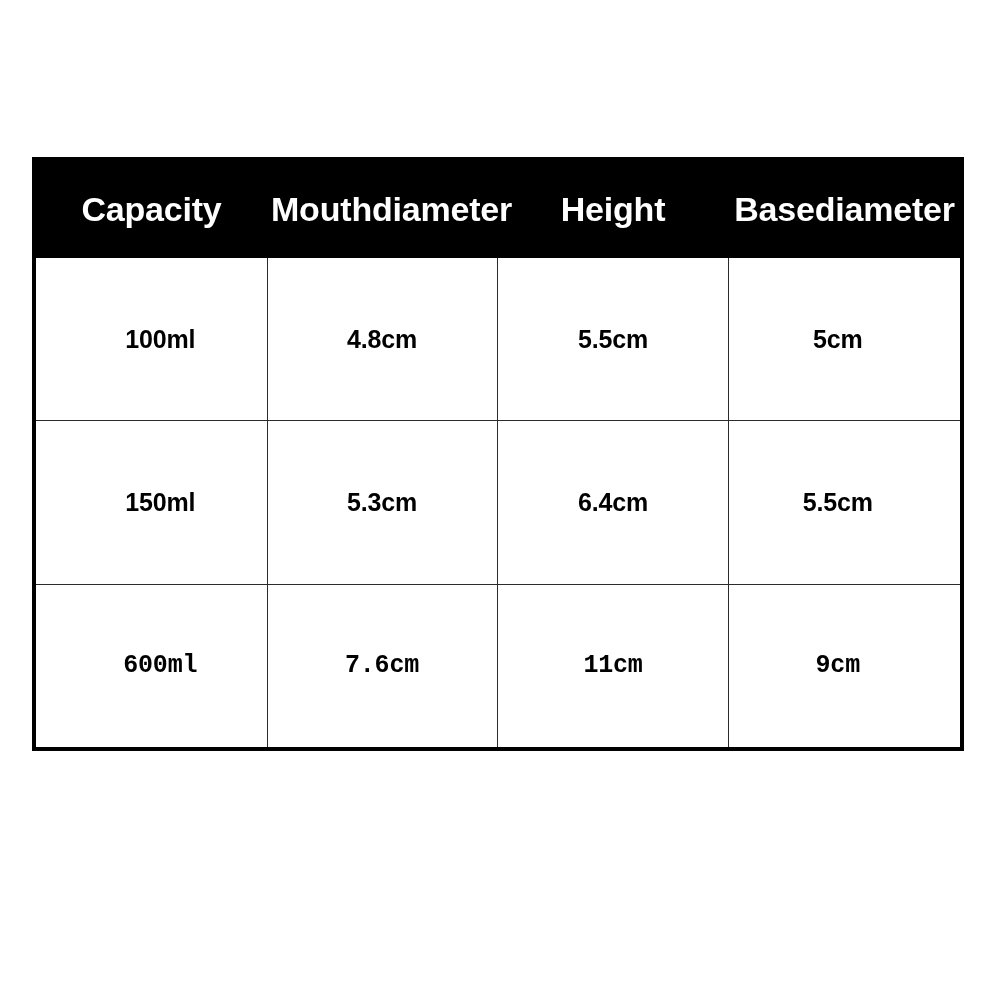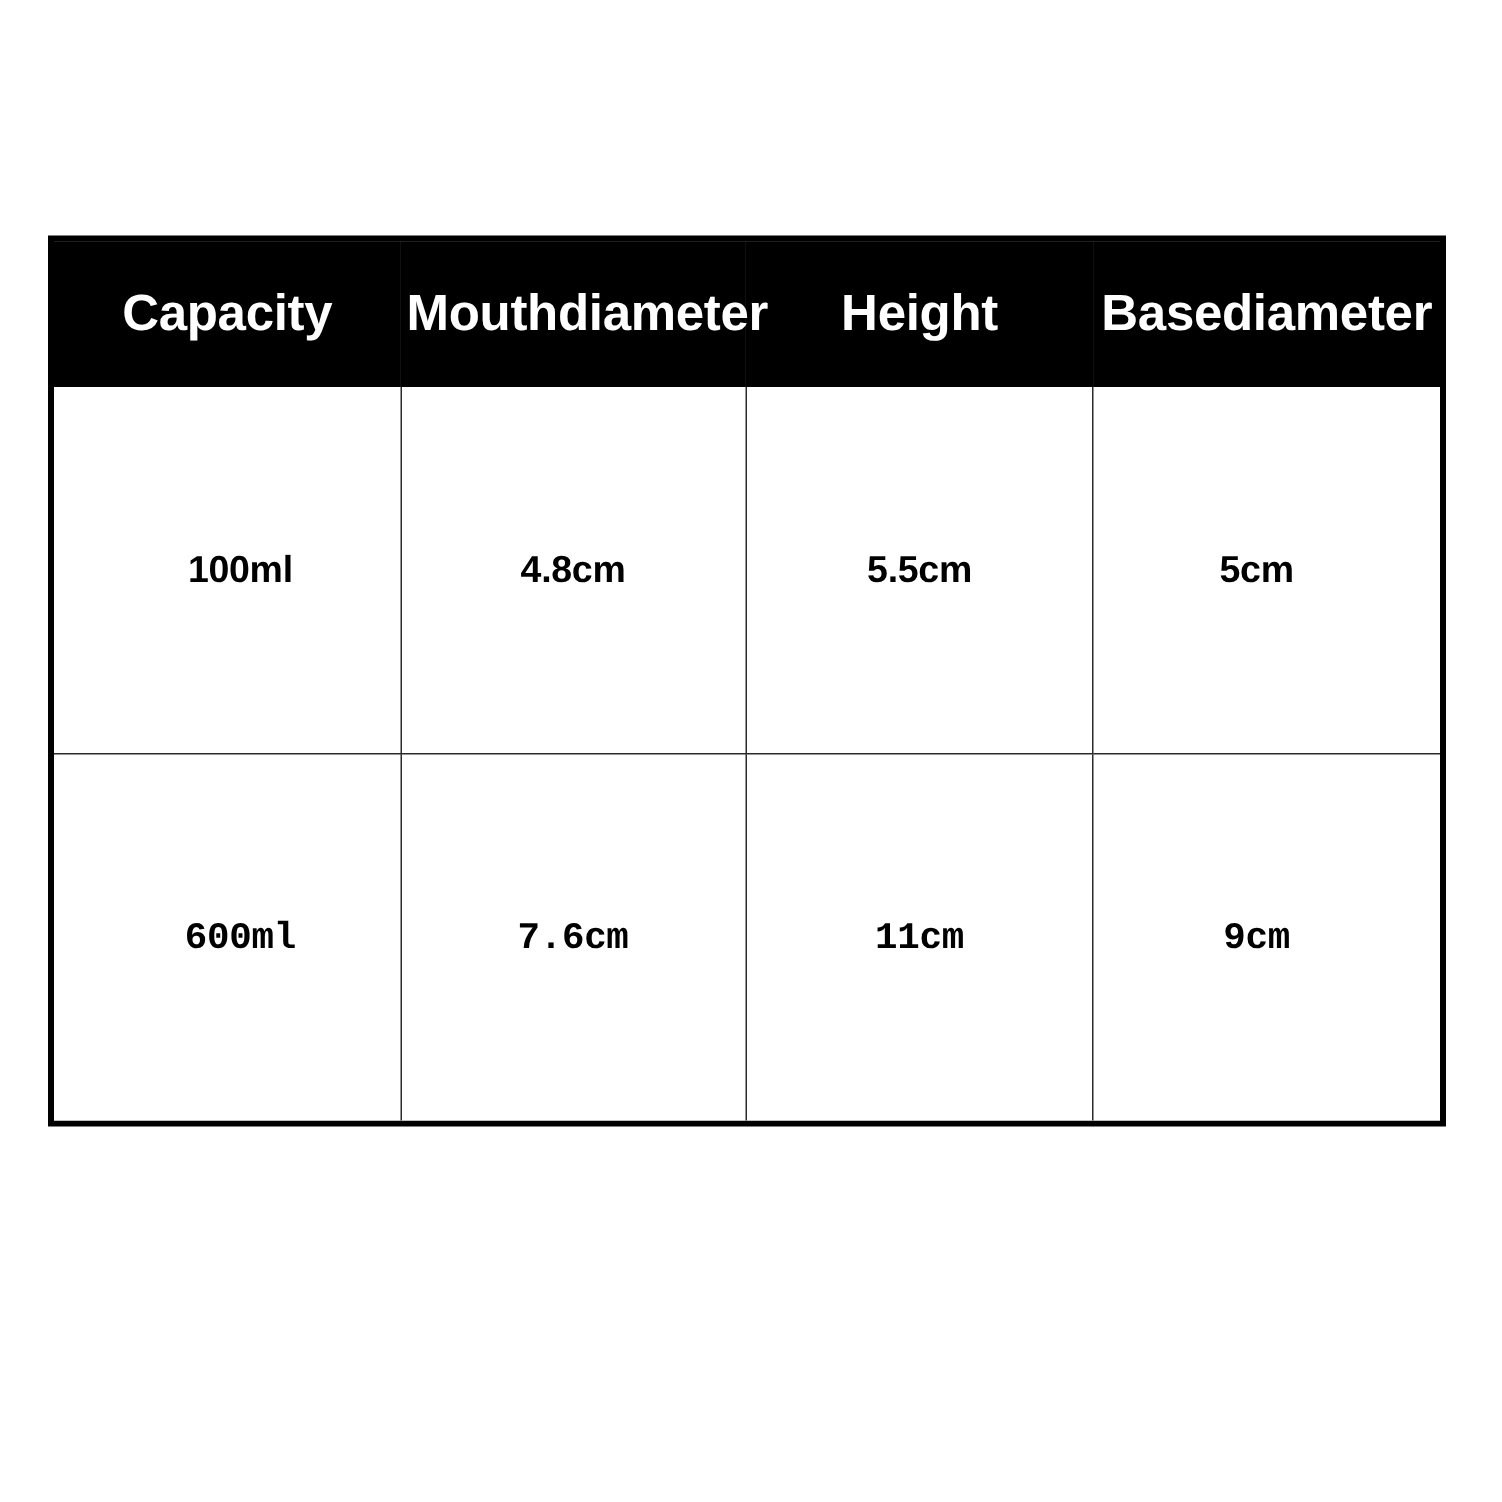--- a/index.html
+++ b/index.html
@@ -112,20 +112,26 @@
       </thead>
 
       <tbody>
         <tr class="data-row">
           <td class="col-capacity">100ml</td>
           <td>4.8cm</td>
           <td>5.5cm</td>
           <td class="col-base">5cm</td>
         </tr>
         <tr class="data-row">
+          <td class="col-capacity">150ml</td>
+          <td>5.3cm</td>
+          <td>6.4cm</td>
+          <td class="col-base">5.5cm</td>
+        </tr>
+        <tr class="data-row">
           <td class="col-capacity">600ml</td>
           <td>7.6cm</td>
           <td>11cm</td>
           <td class="col-base">9cm</td>
         </tr>
       </tbody>
     </table>
   </div>
 
 </div>

